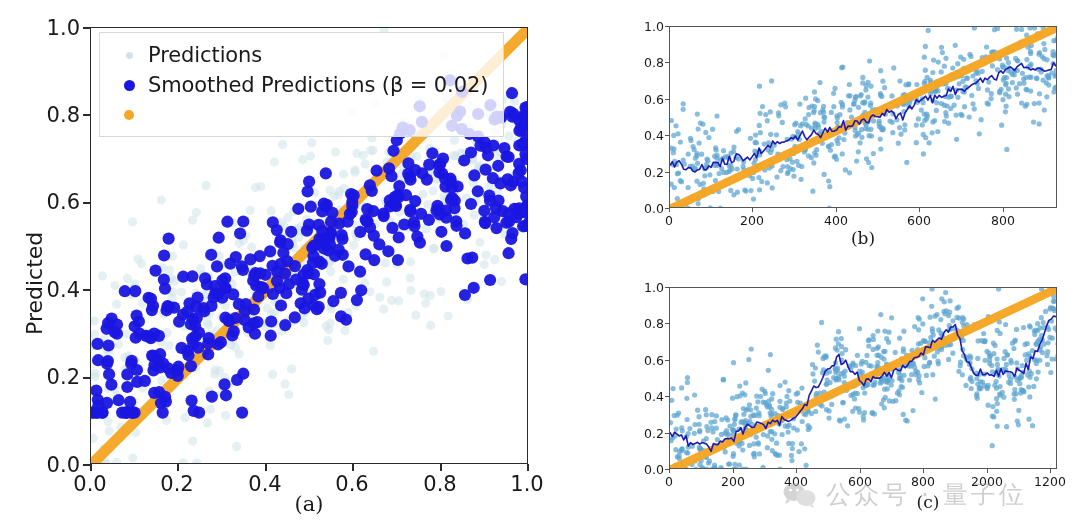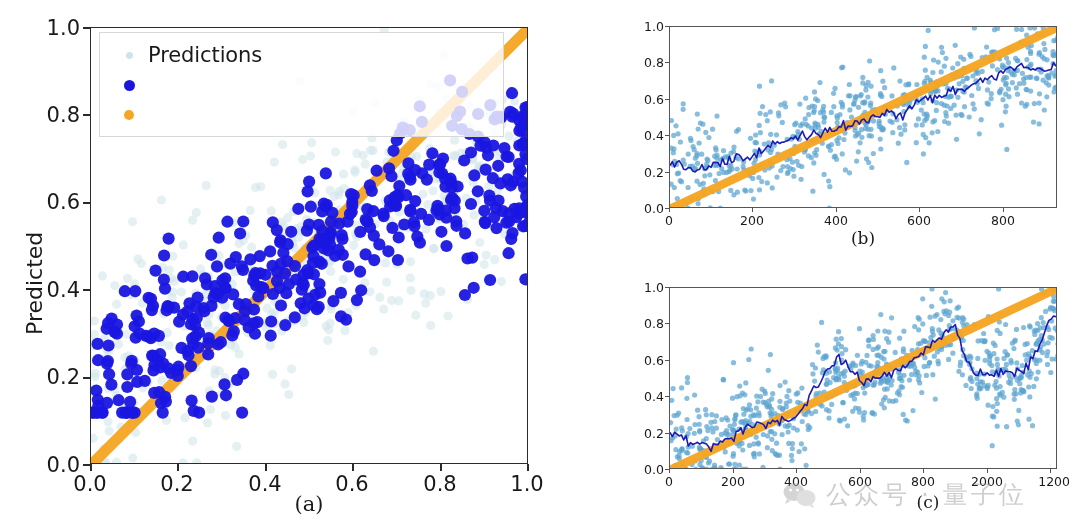--- a/index.html
+++ b/index.html
@@ -1043,20 +1043,21 @@
       <div class="legend-row">
         <span class="legend-marker">
           <span class="legend-dot" style="width:7px;height:7px;background:#cfe3ea;"></span>
         </span>
         <span class="legend-text">Predictions</span>
       </div>
       <div class="legend-row">
         <span class="legend-marker">
           <span class="legend-dot" style="width:11px;height:11px;background:#1a16e0;"></span>
         </span>
+        <span class="legend-text">Smoothed Predictions (β = 0.02)</span>
       </div>
       <div class="legend-row">
         <span class="legend-marker">
           <span class="legend-dot" style="width:10px;height:10px;background:#f5a623;"></span>
         </span>
       </div>
     </div>
   </div>
 
   <div class="panel panel-b" style="left:620px; top:0px; width:460px; height:255px;">
@@ -2511,21 +2512,21 @@
     <div class="tickmark-s" style="left:45px; top:136px; width:4px; height:1px;"></div>
     <div class="tickmark-s" style="left:45px; top:173px; width:4px; height:1px;"></div>
     <div class="tickmark-s" style="left:45px; top:209px; width:4px; height:1px;"></div>
 
     <div class="tick xtick-s" style="left:29px; top:214px; width:40px;">0</div>
     <div class="tick xtick-s" style="left:93px; top:214px; width:40px;">200</div>
     <div class="tick xtick-s" style="left:156px; top:214px; width:40px;">400</div>
     <div class="tick xtick-s" style="left:220px; top:214px; width:40px;">600</div>
     <div class="tick xtick-s" style="left:283px; top:214px; width:40px;">800</div>
     <div class="tick xtick-s" style="left:347px; top:214px; width:40px;">2000</div>
-    <div class="tick xtick-s" style="left:410px; top:214px; width:40px;text-align:right;">1200</div>
+    <div class="tick xtick-s" style="left:410px; top:214px; width:40px;">1200</div>
 
     <div class="tickmark-s" style="left:49px; top:209px; width:1px; height:4px;"></div>
     <div class="tickmark-s" style="left:113px; top:209px; width:1px; height:4px;"></div>
     <div class="tickmark-s" style="left:176px; top:209px; width:1px; height:4px;"></div>
     <div class="tickmark-s" style="left:240px; top:209px; width:1px; height:4px;"></div>
     <div class="tickmark-s" style="left:303px; top:209px; width:1px; height:4px;"></div>
     <div class="tickmark-s" style="left:367px; top:209px; width:1px; height:4px;"></div>
     <div class="tickmark-s" style="left:430px; top:209px; width:1px; height:4px;"></div>
 
     <div class="caption-s" style="left:278px; top:232px; width:60px;">(c)</div>

